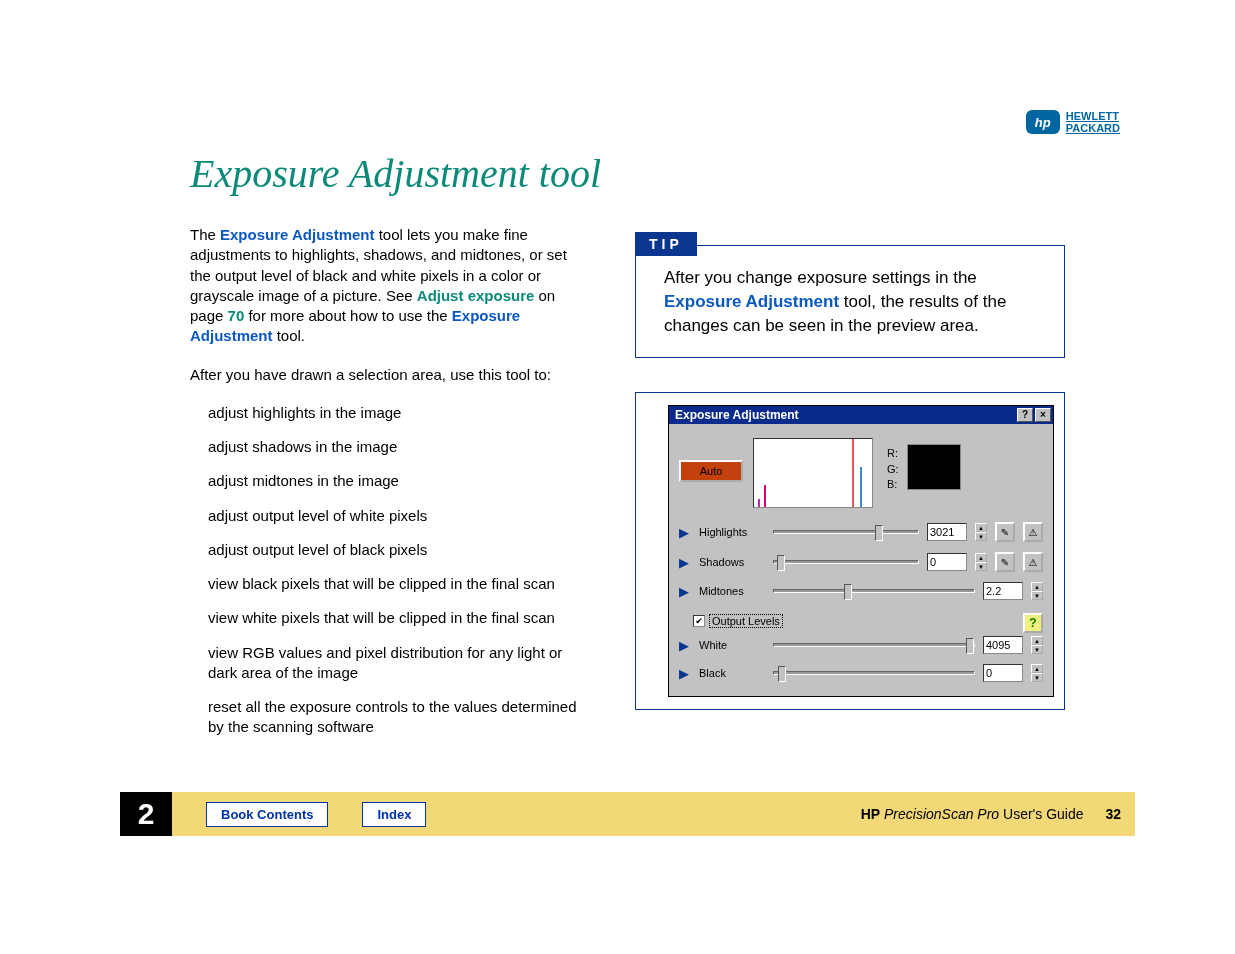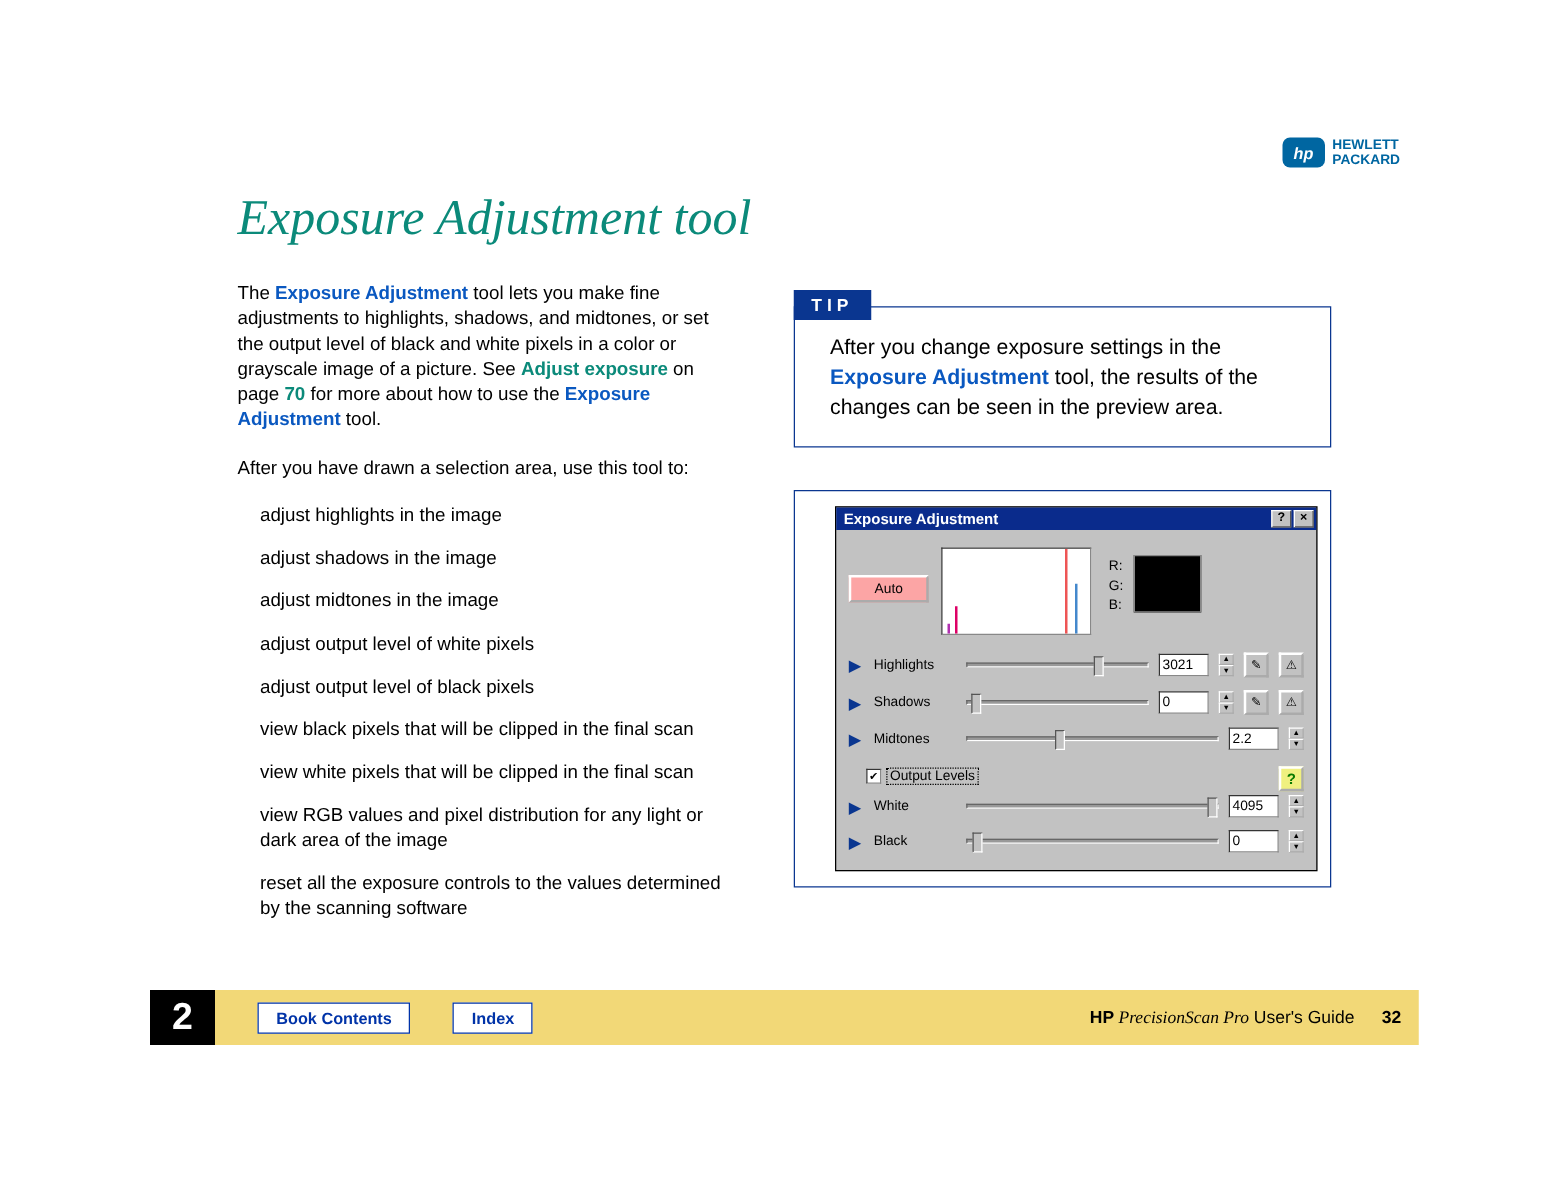--- a/index.html
+++ b/index.html
@@ -34,20 +34,21 @@
     color: #fff;
     font-style: italic;
     font-weight: bold;
     font-size: 13px;
   }
   .logo-text {
     color: #0066a1;
     font-weight: bold;
     font-size: 11px;
     line-height: 1.1;
+    text-decoration: underline;
   }
   h1.title {
     font-family: "Times New Roman", Georgia, serif;
     font-style: italic;
     font-weight: normal;
     font-size: 40px;
     color: #0b8a7a;
     margin-bottom: 28px;
     margin-top: 50px;
   }
@@ -132,21 +133,21 @@
     text-align:center;
     line-height:12px;
     font-weight:bold;
   }
   .dialog-body { padding: 14px 10px 12px 10px; }
   .top-row {
     display: flex; gap: 10px; align-items: flex-start; margin-bottom: 14px;
   }
   .auto-btn {
     width: 64px; height: 22px;
-    background: #fca5a5;
+    background: #c2410c;
     border: 2px outset #fff;
     font-size: 11px;
     margin-top: 22px;
   }
   .histogram {
     width: 120px; height: 70px;
     background: #fff;
     border: 1px inset #888;
     position: relative;
     overflow:hidden;
@@ -225,21 +226,21 @@
   }
   .foot-btn {
     background:#fff;border:1px solid #0033a8;color:#0033a8;
     font-weight:bold;font-size:13px;padding:4px 14px;text-align:center;
   }
   .foot-btn.tour { width:190px; line-height:1.2; }
   .foot-guide {
     margin-left:auto; font-size:14px;
   }
   .foot-guide .hp { font-weight:bold; }
-  .foot-guide .psp { font-style:italic; font-family:Liberation Serif, serif; }
+  .foot-guide .psp { font-style:italic; font-family:Liberation Sans, sans-serif; }
   .foot-page { font-weight:bold; margin-left:18px; }
 </style>
 </head>
 <body>
 
 <div class="page">
 
   <div class="logo">
     <div class="logo-badge">hp</div>
     <div class="logo-text">

